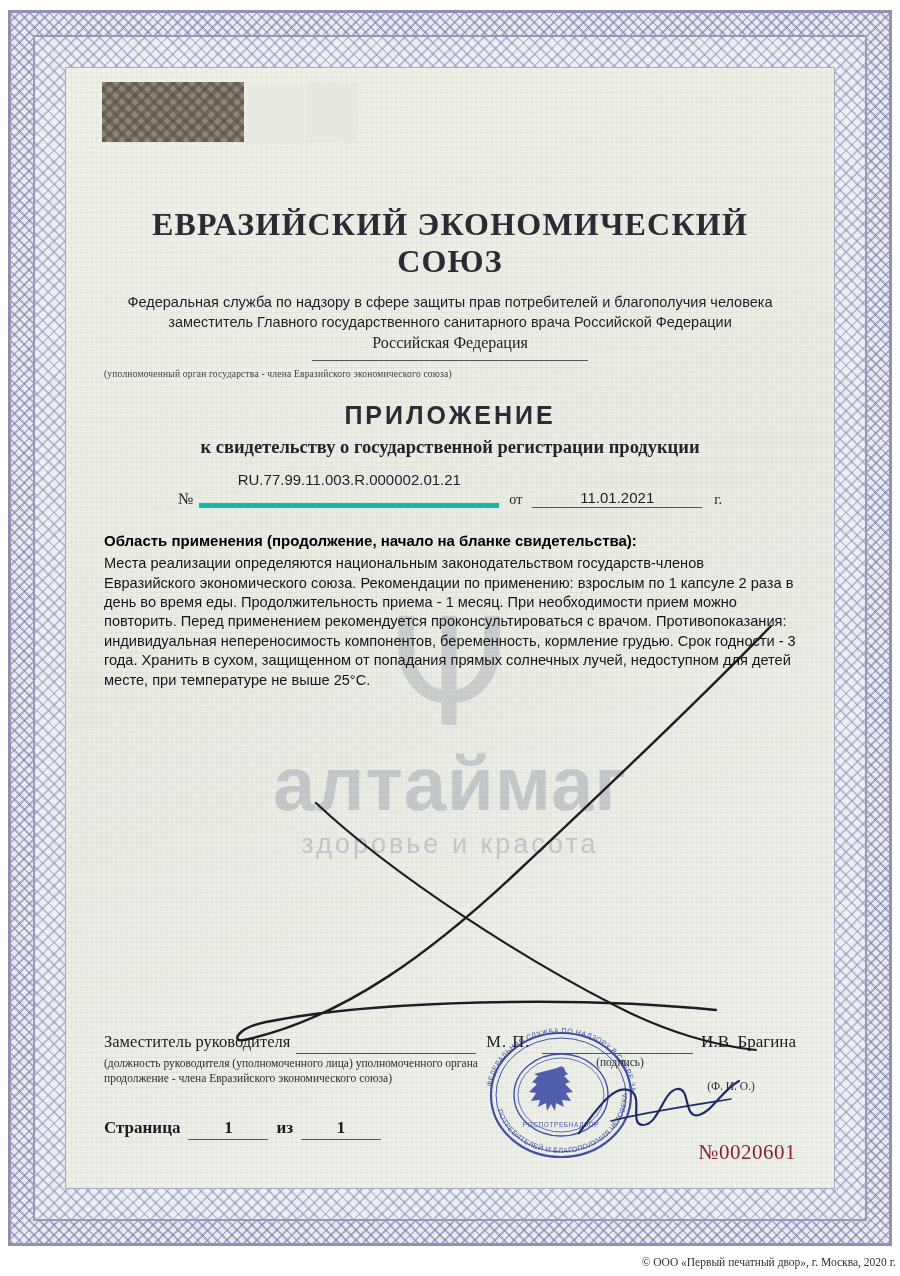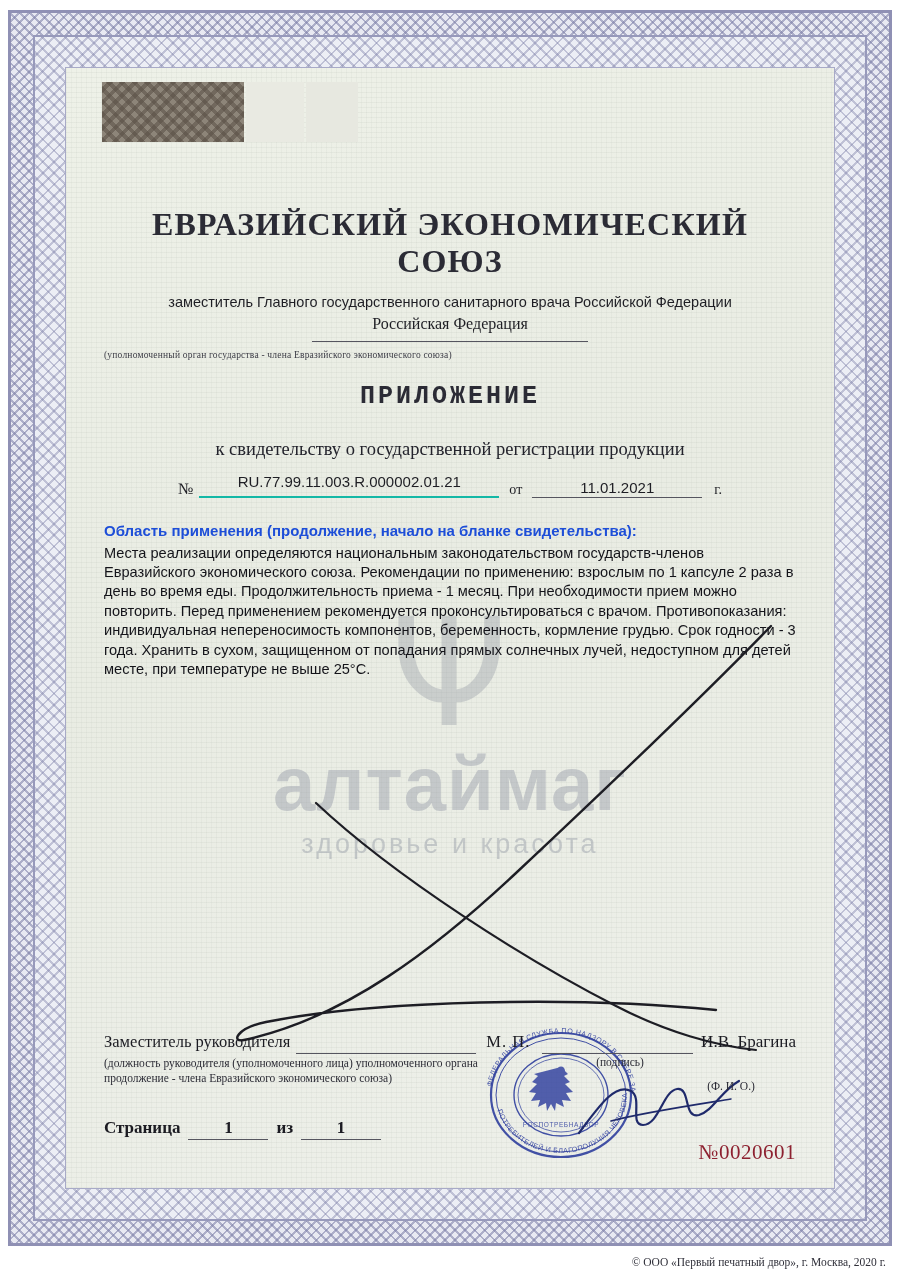--- a/index.html
+++ b/index.html
@@ -173,71 +173,71 @@
     text-align: left;
     font-family: "Liberation Serif", serif;
     font-size: 9.5px;
     color: #3c3c46;
     letter-spacing: .2px;
   }
 
   .appendix {
     margin-top: 22px;
     text-align: center;
-    font-family: Liberation Mono, monospace;
+    font-family: Liberation Sans, sans-serif;
     font-weight: bold;
     font-size: 25px;
     letter-spacing: 3px;
     color: #2b2b35;
   }
 
   .appendix-sub {
-    margin-top: 28px;
-    text-align: center;
-    font-family: "Liberation Serif", serif;
-    font-weight: normal;
+    margin-top: 7px;
+    text-align: center;
+    font-family: "Liberation Serif", serif;
+    font-weight: bold;
     font-size: 18.5px;
     color: #23232c;
   }
 
   .reg-line {
     margin-top: 13px;
     display: flex;
     align-items: flex-end;
     justify-content: center;
     font-family: "Liberation Serif", serif;
     font-size: 16px;
     color: #1e1e24;
     gap: 6px;
   }
   .reg-no-label { font-size: 16px; }
   .reg-number {
-    border-bottom: 2px solid #14b8a6;
+    border-bottom: 5px solid #14b8a6;
     min-width: 300px;
     text-align: center;
     font-family: "Liberation Sans", sans-serif;
     font-size: 15px;
-    padding-bottom: 6px;
+    padding-bottom: 15px;
   }
   .reg-ot { padding: 0 4px; font-size: 14px; }
   .reg-date {
     border-bottom: 1px solid #55555f;
     min-width: 170px;
     text-align: center;
     font-family: "Liberation Sans", sans-serif;
     font-size: 15px;
     padding-bottom: 1px;
   }
   .reg-g { font-size: 14px; padding-left: 6px; }
 
   .scope-title {
     margin-top: 24px;
     font-weight: bold;
     font-size: 15px;
-    color: #1d4ed8;
+    color: #000000;
   }
   .scope-body {
     margin-top: 5px;
     font-size: 14.6px;
     line-height: 1.33;
     color: #14141a;
     text-align: left;
   }
 
   
@@ -357,21 +357,21 @@
     left: 505px;
     top: 995px;
     width: 175px;
     height: 95px;
     pointer-events: none;
   }
 
   
   .footer {
     position: absolute;
-    right: 14px;
+    right: 4px;
     bottom: 8px;
     font-family: "Liberation Serif", serif;
     font-size: 11.5px;
     color: #2f2f39;
   }
 </style>
 </head>
 <body>
 
 <div class="page">
@@ -392,20 +392,21 @@
           <div class="wm-mark">Ψ</div>
           <div class="wm-title">алтаймаг</div>
           <div class="wm-sub">здоровье и красота</div>
         </div>
 
         <div class="content">
 
           <div class="doc-title">ЕВРАЗИЙСКИЙ ЭКОНОМИЧЕСКИЙ СОЮЗ</div>
 
           <div class="agency">
+            <div>Федеральная служба по надзору в сфере защиты прав потребителей и благополучия человека</div>
             <div>заместитель Главного государственного санитарного врача Российской Федерации</div>
           </div>
 
           <div class="country-wrap">
             <span class="country">Российская Федерация</span>
           </div>
           <div class="country-note">(уполномоченный орган государства - члена Евразийского экономического союза)</div>
 
           <div class="appendix">ПРИЛОЖЕНИЕ</div>
           <div class="appendix-sub">к свидетельству о государственной регистрации продукции</div>

